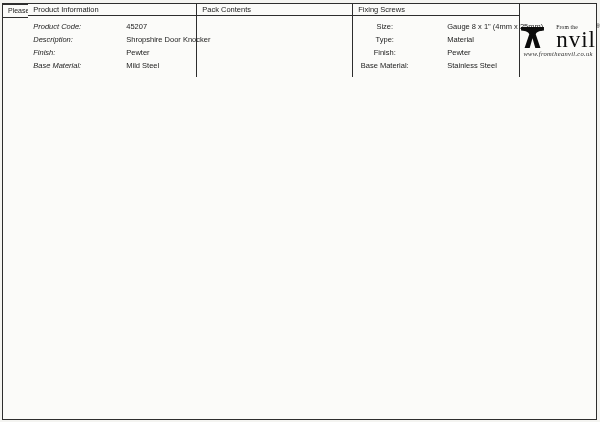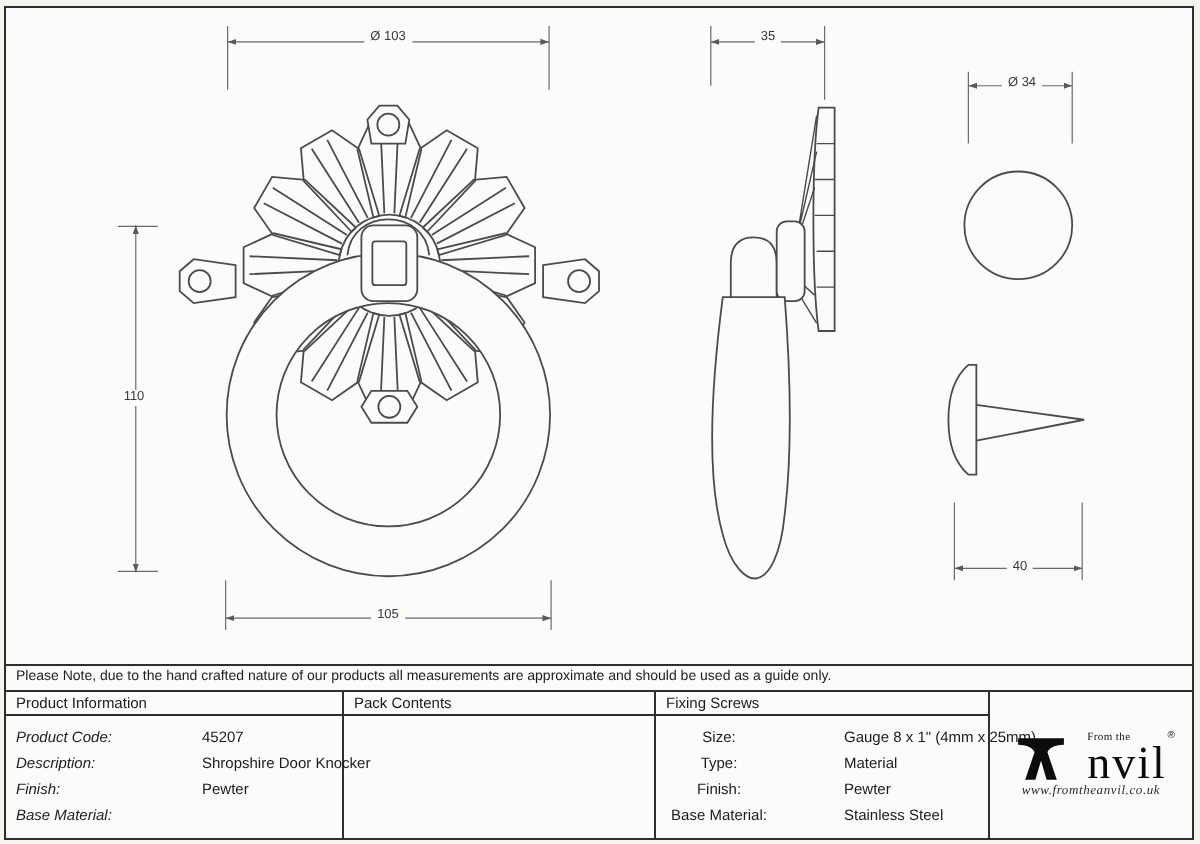--- a/index.html
+++ b/index.html
@@ -7,21 +7,21 @@
     width:600px;height:422px;position:relative;
     background:var(--page-bg,#f4f4f1);
     font-family:"Liberation Sans",sans-serif;
     color:var(--text-color,#1c1c1c);
     -webkit-font-smoothing:antialiased;
   }
   .sheet{
     position:absolute;left:2px;top:3px;width:593px;height:415px;
     border:1px solid var(--border-color,#2e2e2e);
     background:var(--sheet-bg,#fbfbf9);
-    display:flex;flex-direction:column;
+    display:flex;flex-direction:row;
   }
   .drawing-area{position:relative;flex:1;overflow:hidden;}
   .drawing-area svg{position:absolute;inset:0;width:100%;height:100%;}
   .dim-label{
     position:absolute;transform:translate(-50%,-50%);
     font-size:6.5px;color:#3a3a3a;background:var(--sheet-bg,#fbfbf9);
     padding:0 3px;white-space:nowrap;line-height:8px;
   }
   .note-bar{
     height:14px;box-sizing:border-box;
@@ -185,20 +185,21 @@
         <div class="spec-row">
           <span class="spec-label">Description:</span>
           <span class="spec-value">Shropshire Door Knocker</span>
         </div>
         <div class="spec-row">
           <span class="spec-label">Finish:</span>
           <span class="spec-value">Pewter</span>
         </div>
         <div class="spec-row">
           <span class="spec-label">Base Material:</span>
+          <span class="spec-value">Mild Steel</span>
         </div>
       </div>
     </div>
 
     <div class="spec-col col2">
       <div class="spec-header">Pack Contents</div>
     </div>
 
     <div class="spec-col col3">
       <div class="spec-header">Fixing Screws</div>

